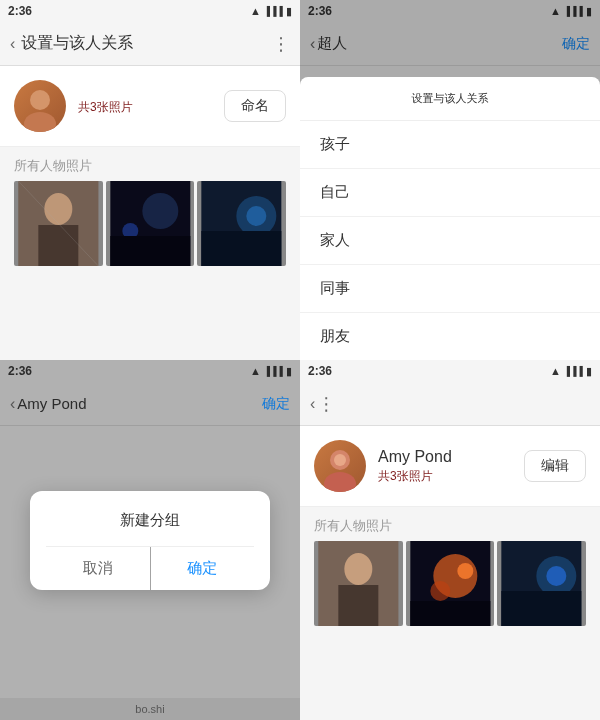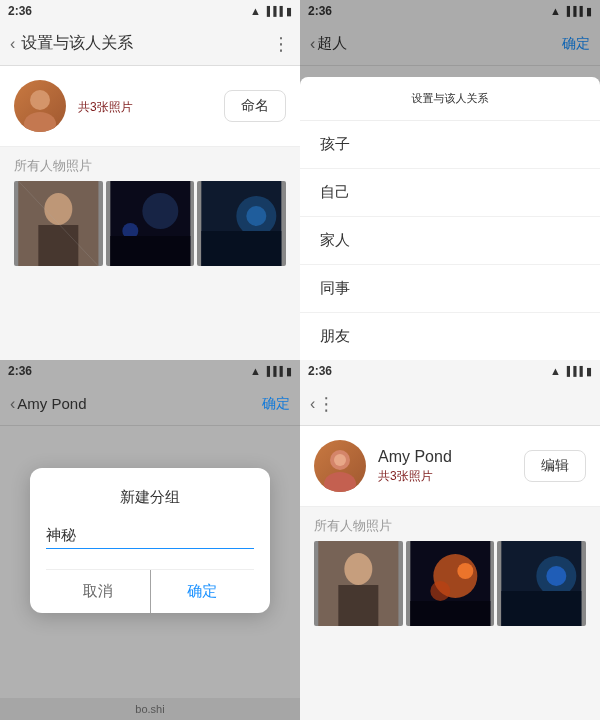--- a/index.html
+++ b/index.html
@@ -328,21 +328,20 @@
     <div class="back-btn">
       <span class="chevron">‹</span>
     </div>
     <input class="name-input-bar" value="Amy Pond" readonly="" style="text-align: left; font-size: 15px; background: transparent;">
     <span class="nav-action">确定</span>
   </div>
 
   <div class="dialog-overlay">
     <div class="dialog-box">
       <div class="dialog-title">新建分组</div>
-      <input class="dialog-input" value="神秘" style="">
       <div class="dialog-actions">
         <div class="dialog-btn cancel">取消</div>
         <div class="dialog-btn confirm">确定</div>
       </div>
     </div>
   </div>
 
   <div class="bottom-hint">bo.shi</div>
 </div>
 

